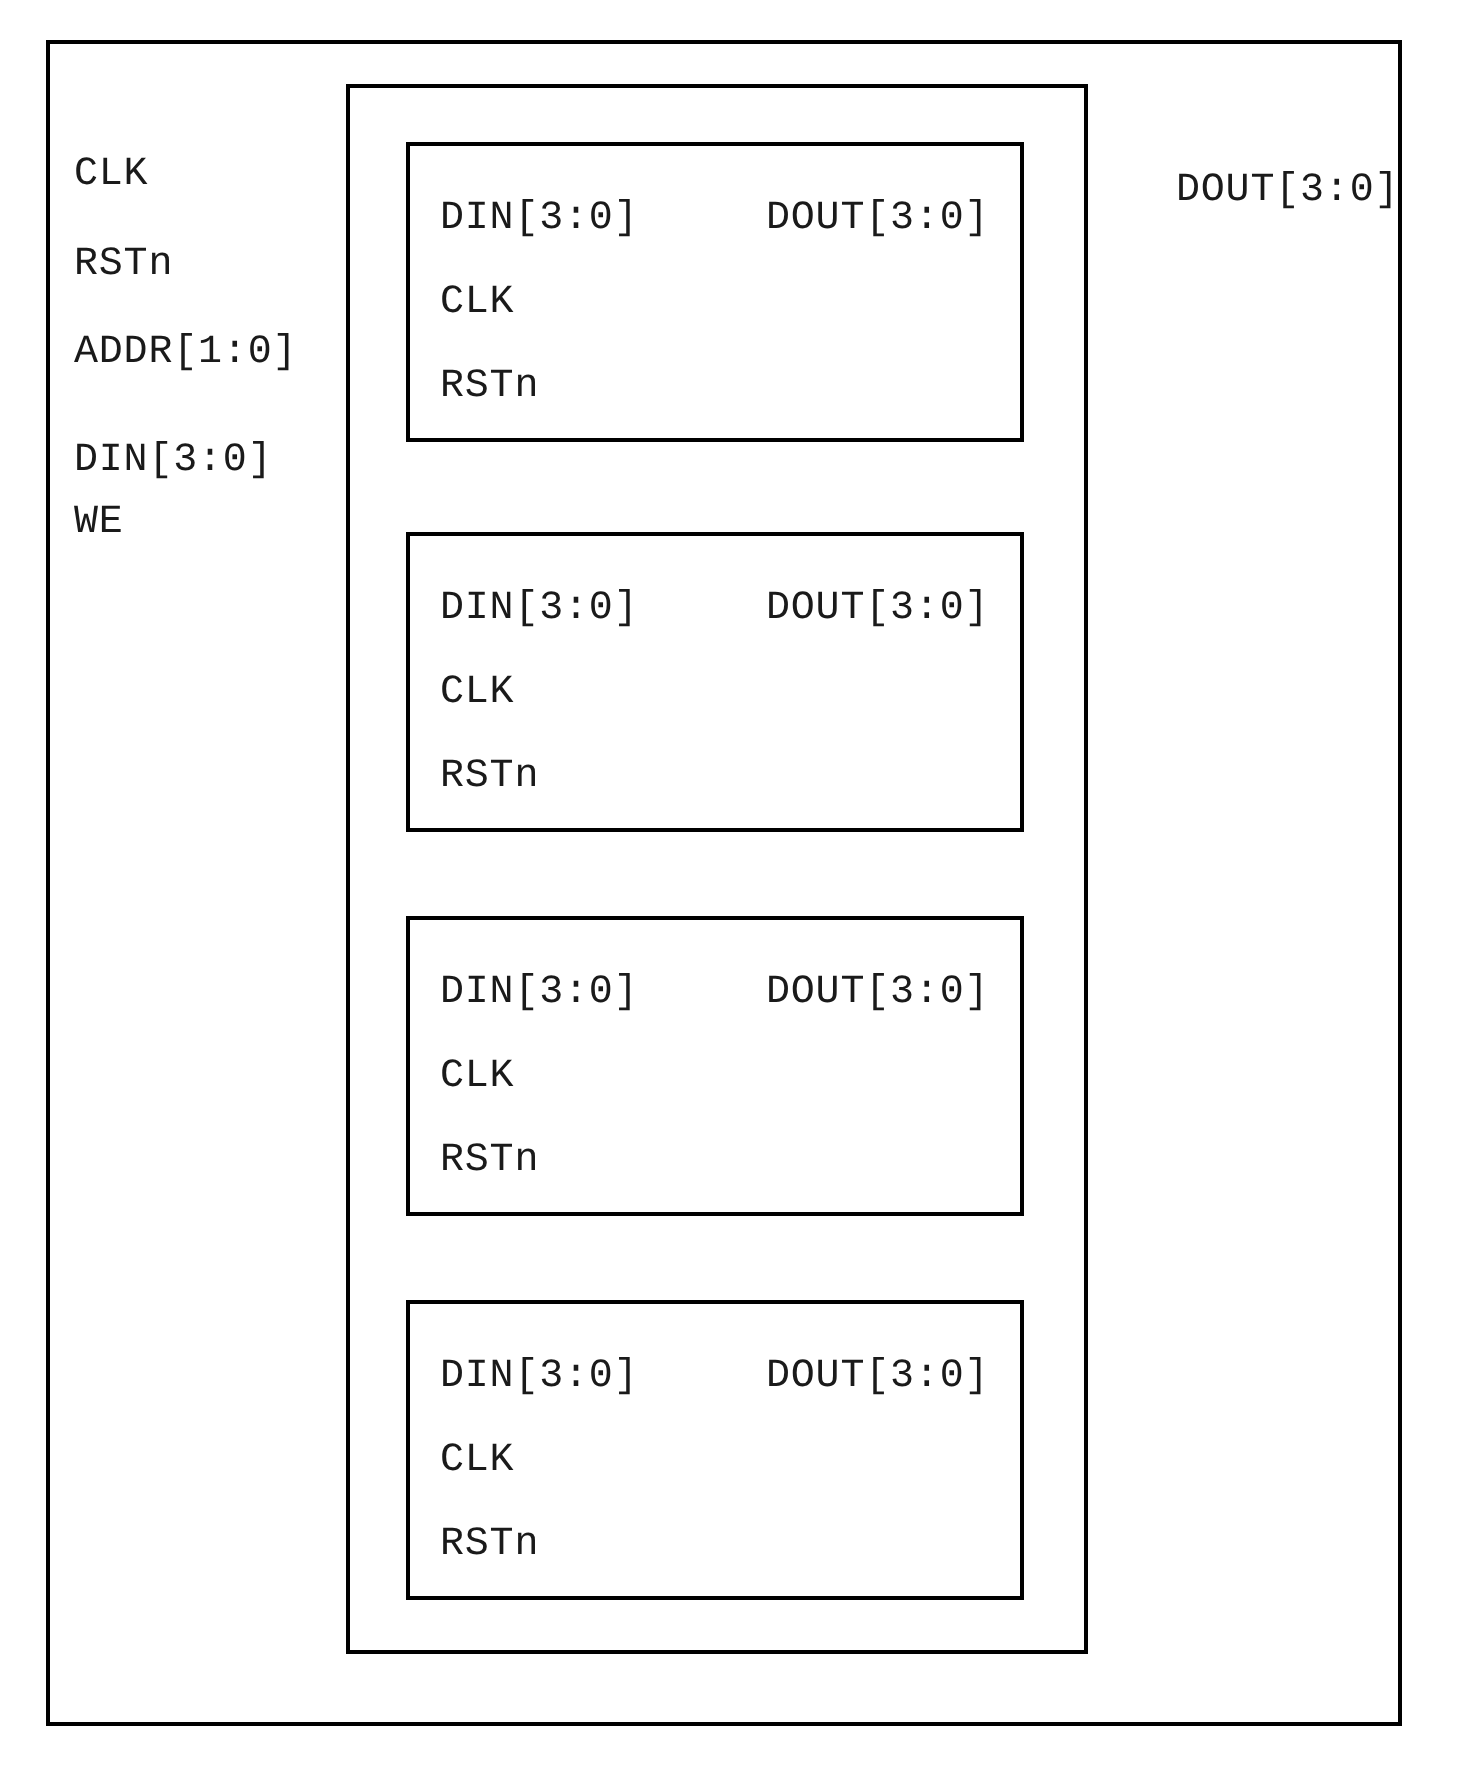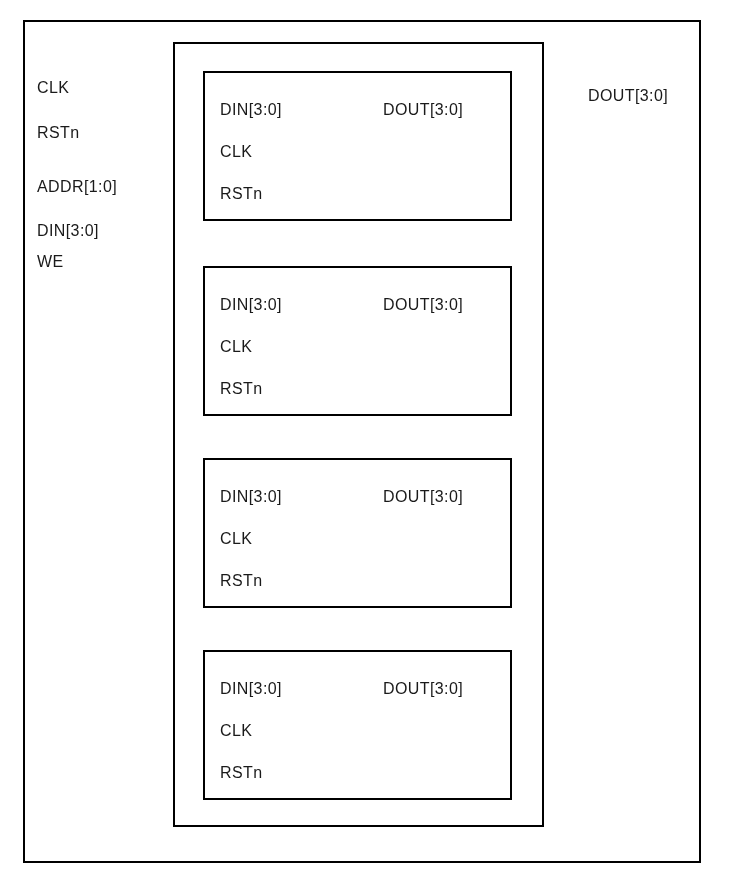--- a/index.html
+++ b/index.html
@@ -31,31 +31,32 @@
     left: 173px;
     top: 42px;
     width: 371px;
     height: 785px;
     border: 2px solid #000000;
     box-sizing: border-box;
     background: #ffffff;
   }
   .label {
     position: absolute;
-    font-size: 16px;
+    font-size: 20px;
     line-height: 20px;
     letter-spacing: 0.4px;
     white-space: nowrap;
     color: #1a1a1a;
+    font-family: Liberation Mono, monospace;
   }
   
   .lp { left: 37px; }
   .lp-clk  { top: 78px; }
   .lp-rstn { top: 123px; }
-  .lp-addr { top: 177px; }
+  .lp-addr { top: 167px; }
   .lp-din  { top: 221px; }
   .lp-we   { top: 252px; }
   
   .rp-dout { left: 588px; top: 86px; }
   
   .reg-block {
     position: absolute;
     left: 203px;
     width: 309px;
     height: 150px;

